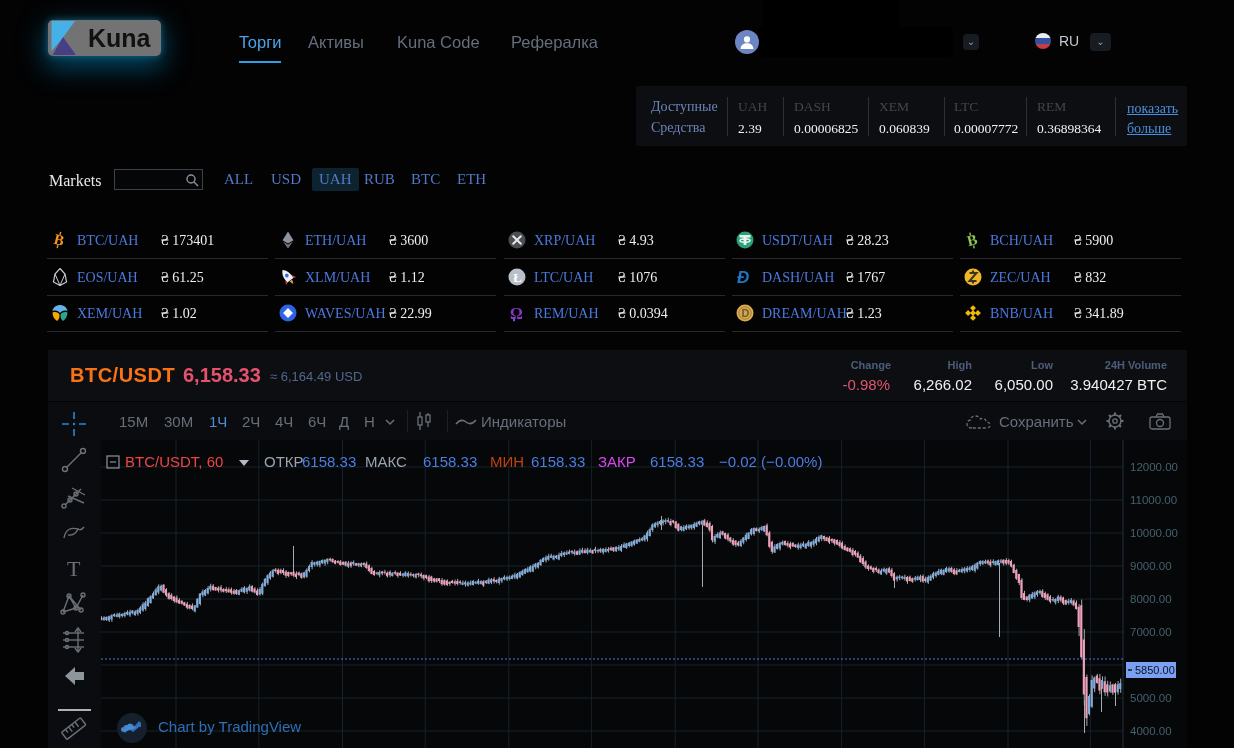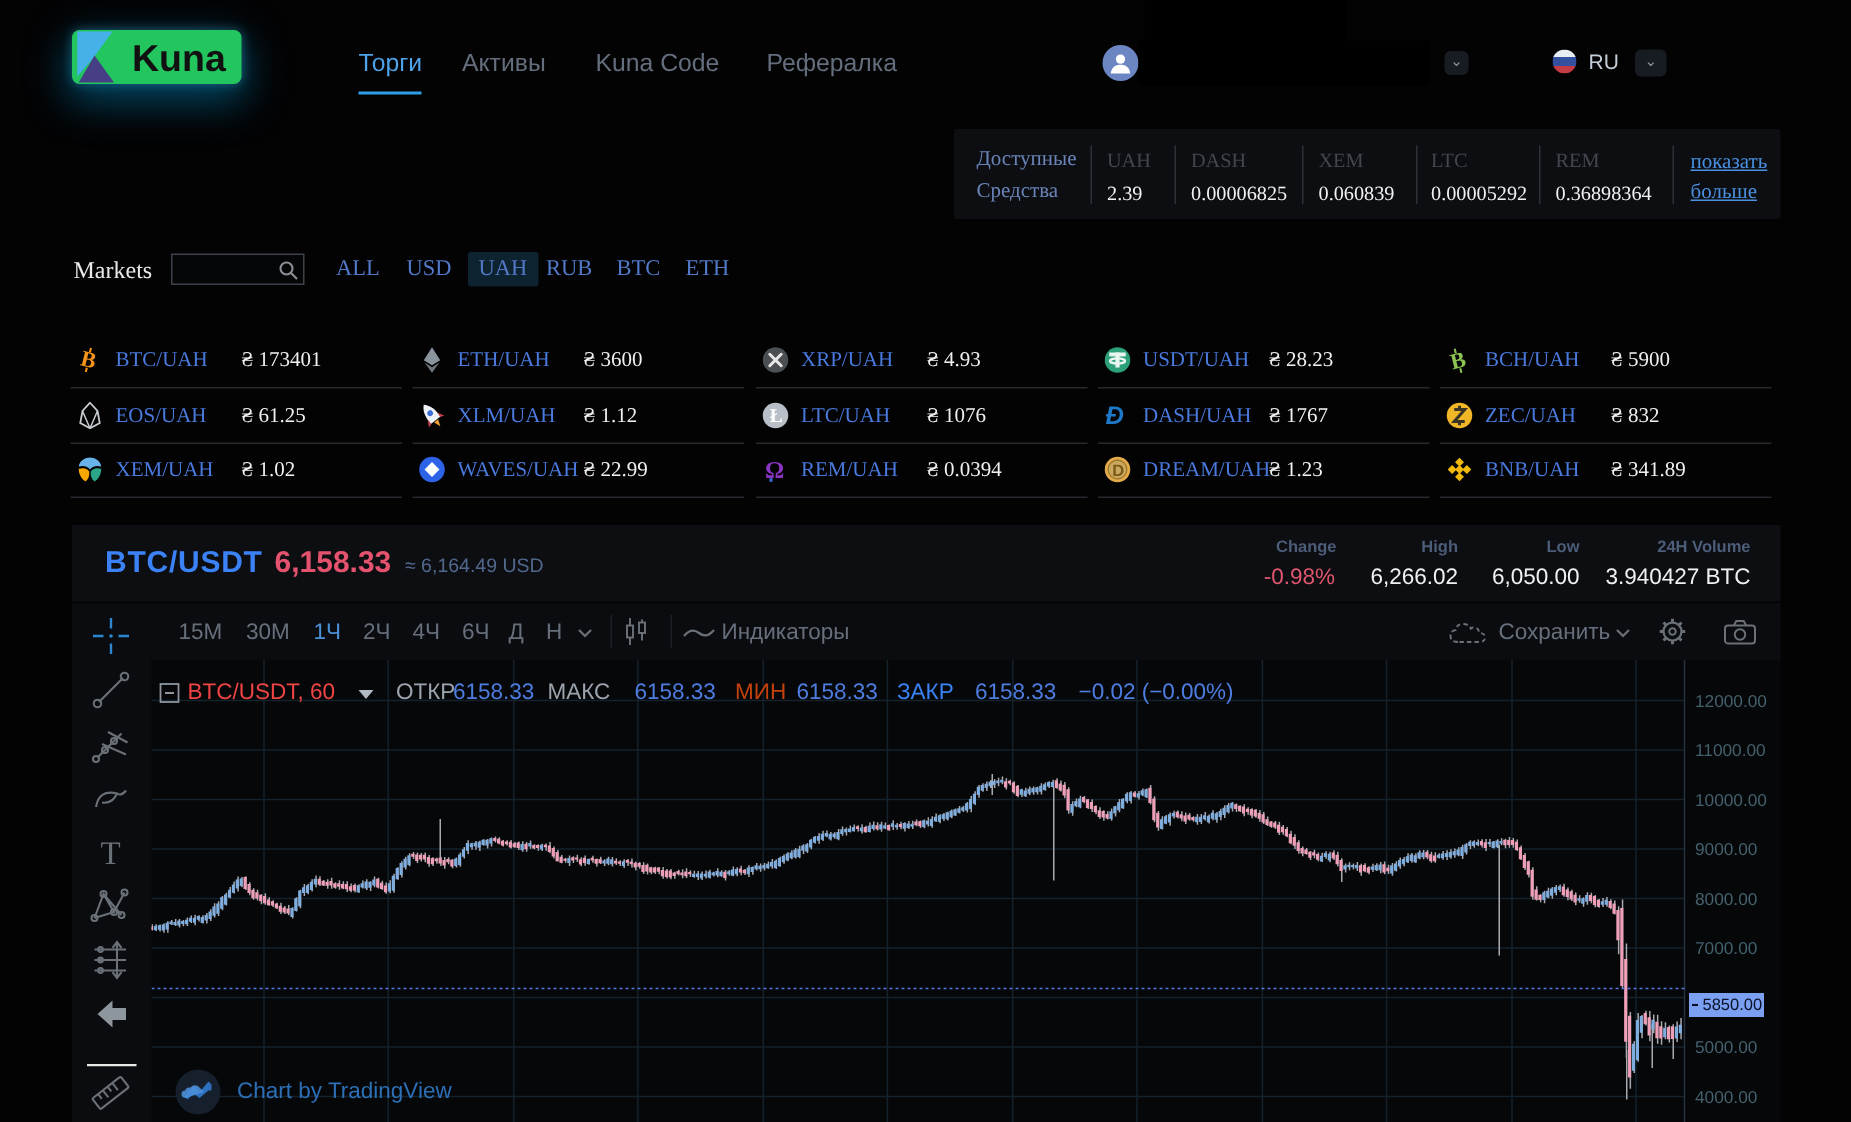--- a/index.html
+++ b/index.html
@@ -3,21 +3,21 @@
 <meta charset="utf-8">
 <style>
   * { margin:0; padding:0; box-sizing:border-box; }
   html,body { width:1234px; height:748px; background:#030304; overflow:hidden; }
   body { position:relative; font-family:"Liberation Serif", serif; }
   .abs { position:absolute; }
   .sans { font-family:"Liberation Sans", sans-serif; }
   a { text-decoration:none; }
 
   
-  .logo { left:48px; top:20px; width:113px; height:36px; background:#22c55e; border-radius:5px;
+  .logo { left:48px; top:20px; width:113px; height:36px; background:#737373; border-radius:5px;
           box-shadow:0 9px 26px 3px rgba(0,135,190,.5), 0 0 7px rgba(70,200,240,.4); }
   .logo svg { position:absolute; left:0; top:0; }
   .nav { top:33px; font-family:"Liberation Sans", sans-serif; font-size:16.5px; color:#646e7c; }
   .nav-act { color:#4da3ea; border-bottom:2px solid #2e9fe6; padding-bottom:9px; }
 
   .avatar { left:735px; top:30px; width:24px; height:24px; border-radius:50%; background:#6c86c4; }
   .redact { background:#000; }
   .chevbox { width:16px; height:16px; background:#171c23; border-radius:4px; color:#8e99a6; font-size:10px;
              text-align:center; line-height:15px; font-family:"Liberation Sans",sans-serif; }
   .flag { left:1035px; top:33px; width:16px; height:16px; border-radius:50%; overflow:hidden; }
@@ -34,21 +34,21 @@
   .search { left:114px; top:169px; width:89px; height:21px; border:1px solid #3e4248; background:#050608; }
   .tab { top:171px; color:#5279c8; font-size:15px; }
   .tab-act { background:#0e2330; padding:3px 7px; border-radius:2px; top:168px !important; }
   .cell { position:absolute; width:221px; height:36px; border-bottom:1px solid #28282e; }
   .pair { position:absolute; left:30px; top:10px; font-size:14px; color:#4a7ade; }
   .price { position:absolute; left:114px; top:10px; font-size:14px; color:#f0f0f0; }
   .cico { position:absolute; left:4px; top:8px; width:18px; height:18px; }
 
   
   .ticker { left:48px; top:350px; width:1139px; height:51px; background:#0d0e12; font-family:"Liberation Sans",sans-serif; }
-  .tk-pair { left:22px; top:14px; font-size:20px; font-weight:bold; color:#3b82f6; letter-spacing:.5px; }
+  .tk-pair { left:22px; top:14px; font-size:20px; font-weight:bold; color:#f97316; letter-spacing:.5px; }
   .tk-price { left:135px; top:14px; font-size:20px; font-weight:bold; color:#e4526e; }
   .tk-usd { left:222px; top:19px; font-size:13px; color:#51688c; }
   .tk-lab { position:absolute; top:9px; font-size:11px; color:#4c5d7a; font-weight:bold; }
   .tk-val { position:absolute; top:26px; font-size:15px; color:#eef0f2; }
 
   
   .panel { left:48px; top:402px; width:1139px; height:346px; background:#08090c; }
   .tools { position:absolute; left:0; top:0; width:53px; height:346px; background:#0b0c0f; }
   .tbrow { position:absolute; left:53px; top:0; width:1086px; height:38px; background:#0b0c0f; }
   .tb-item { position:absolute; top:11px; font-size:15px; color:#666f7b; font-family:"Liberation Sans",sans-serif; }
@@ -92,21 +92,21 @@
 <span class="abs balcol-lab" style="left:738px; top:99px;">UAH</span>
 <span class="abs balcol-val" style="left:738px; top:121px;">2.39</span>
 <div class="abs divline" style="left:783px; top:97px; height:39px;"></div>
 <span class="abs balcol-lab" style="left:794px; top:99px;">DASH</span>
 <span class="abs balcol-val" style="left:794px; top:121px;">0.00006825</span>
 <div class="abs divline" style="left:868px; top:97px; height:39px;"></div>
 <span class="abs balcol-lab" style="left:879px; top:99px;">XEM</span>
 <span class="abs balcol-val" style="left:879px; top:121px;">0.060839</span>
 <div class="abs divline" style="left:944px; top:97px; height:39px;"></div>
 <span class="abs balcol-lab" style="left:954px; top:99px;">LTC</span>
-<span class="abs balcol-val" style="left:954px; top:121px;">0.00005292</span>
+<span class="abs balcol-val" style="left:954px; top:121px;">0.00007772</span>
 <div class="abs divline" style="left:1026px; top:97px; height:39px;"></div>
 <span class="abs balcol-lab" style="left:1037px; top:99px;">REM</span>
 <span class="abs balcol-val" style="left:1037px; top:121px;">0.36898364</span>
 <div class="abs divline" style="left:1115px; top:97px; height:39px;"></div>
 <div class="abs" style="left:1127px; top:99px; font-size:14px; line-height:20px;"><a style="color:#4a90e0; text-decoration:underline;">показать<br>больше</a></div>
 
 <span class="abs mk-lab">Markets</span>
 <div class="abs search">
   <svg width="14" height="14" viewBox="0 0 14 14" style="position:absolute; right:3px; top:3px;">
     <circle cx="6" cy="6" r="4" fill="none" stroke="#8a9096" stroke-width="1.4"></circle>
@@ -433,18 +433,18 @@
 <span style="position:absolute;left:24px;color:#ef4444;">BTC/USDT, 60</span>
 <svg width="10" height="6" viewBox="0 0 10 6" style="position:absolute;left:138px;top:7px;">
           <polygon points="0,0 10,0 5,6" fill="#b2bac4"></polygon>
         </svg>
 <span style="position:absolute;left:163px;color:#9ba3ad;">ОТКР</span>
 <span style="position:absolute;left:201px;color:#4d7de0;">6158.33</span>
 <span style="position:absolute;left:264px;color:#9ba3ad;">МАКС</span>
 <span style="position:absolute;left:322px;color:#4d7de0;">6158.33</span>
 <span style="position:absolute;left:389px;color:#c2410c;">МИН</span>
 <span style="position:absolute;left:430px;color:#4d7de0;">6158.33</span>
-<span style="position:absolute;left:497px;color:#3b82f6;">ЗАКР</span>
+<span style="position:absolute;left:497px;color:#d946ef;">ЗАКР</span>
 <span style="position:absolute;left:549px;color:#4d7de0;">6158.33</span>
 <span style="position:absolute;left:618px;color:#4d7de0;">−0.02 (−0.00%)</span>
 </div>
 </div>
 </div>
 
 </body></html>

